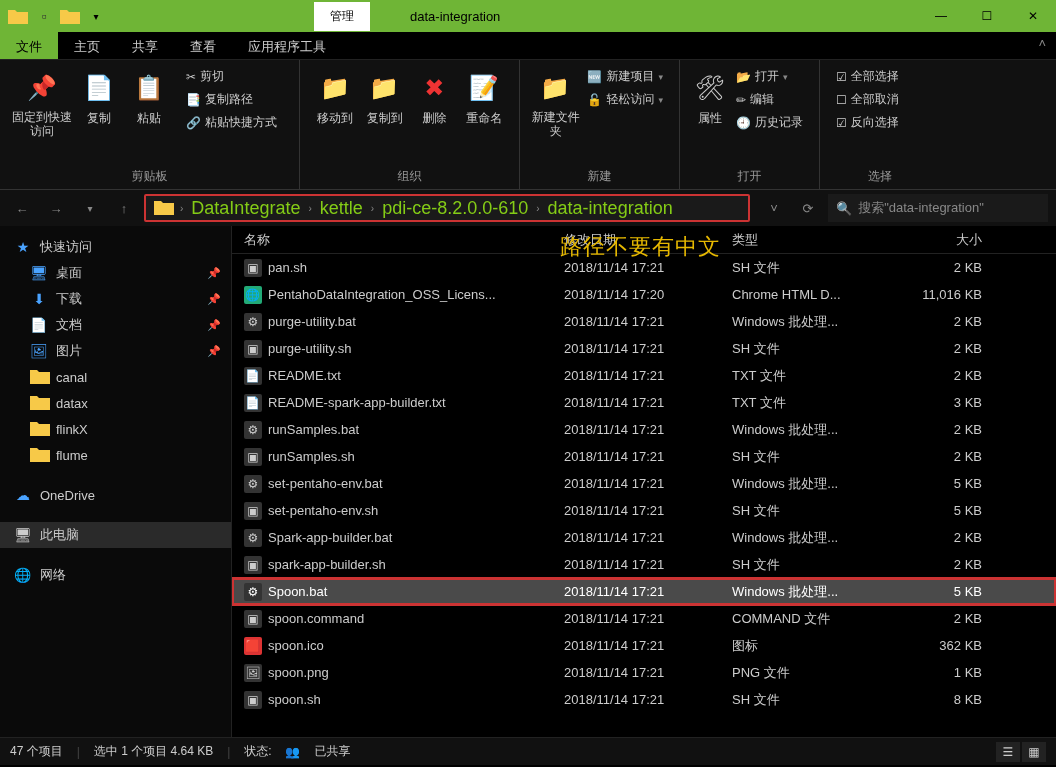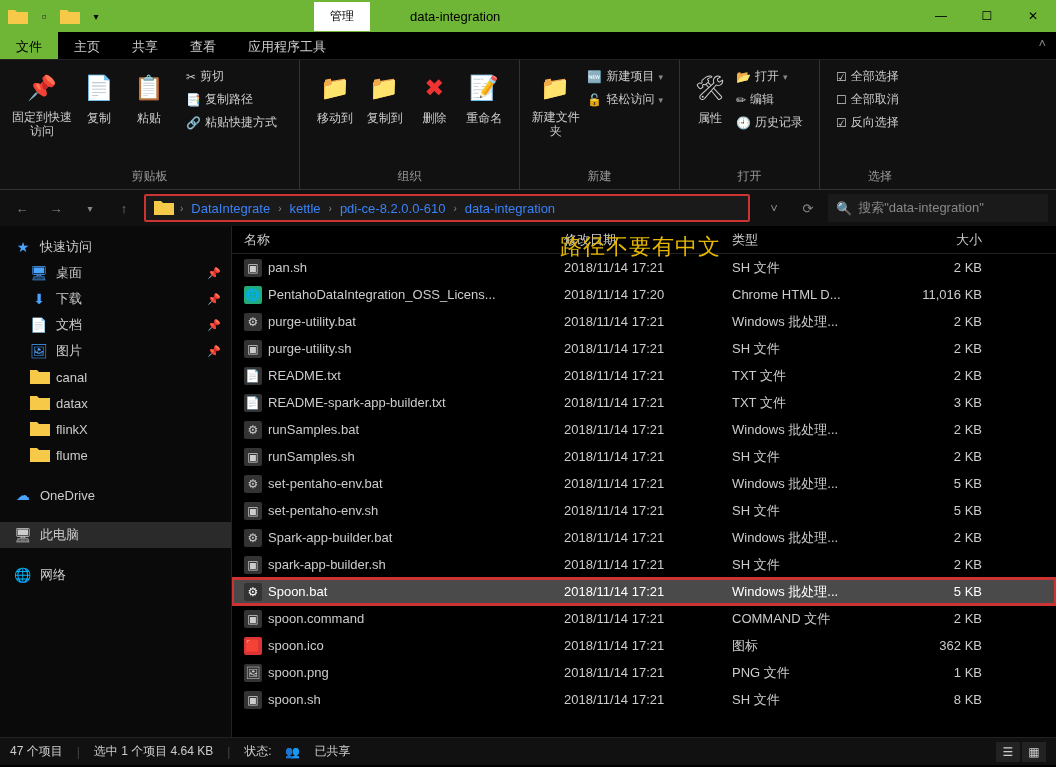--- a/index.html
+++ b/index.html
@@ -22,21 +22,21 @@
 .ribbon-row { display: flex; align-items: flex-start; flex: 1; }
 .ribbon-big { width: 50px; text-align: center; font-size: 12px; color: #ccc; }
 .ribbon-big .icon { width: 36px; height: 36px; margin: 4px auto; display: flex; align-items: center; justify-content: center; font-size: 24px; }
 .ribbon-small { font-size: 12px; color: #ccc; padding: 2px 6px; display: flex; align-items: center; gap: 4px; white-space: nowrap; }
 .ribbon-col { display: flex; flex-direction: column; gap: 2px; }
 .ribbon-label { text-align: center; font-size: 12px; color: #999; padding: 2px 0; }
 
 .navbar { height: 36px; background: #111; display: flex; align-items: center; padding: 4px 8px; gap: 6px; }
 .nav-btn { width: 28px; height: 28px; display: flex; align-items: center; justify-content: center; color: #888; border-radius: 2px; }
 .breadcrumb { flex: 1; height: 28px; background: #1a1a1a; border: 2px solid #c33; border-radius: 2px; display: flex; align-items: center; padding: 0 4px; gap: 2px; }
-.bc-item { padding: 2px 6px; color: #3b82f6; font-size: 13px; }
+.bc-item { padding: 2px 6px; color: #84cc16; font-size: 18px; }
 .bc-sep { color: #888; font-size: 10px; }
 .bc-dropdown { width: 28px; height: 28px; display: flex; align-items: center; justify-content: center; color: #888; margin-left: 4px; }
 .search-box { width: 220px; height: 28px; background: #1a1a1a; display: flex; align-items: center; padding: 0 8px; gap: 6px; color: #888; }
 
 .main { display: flex; height: 511px; }
 .sidebar { width: 232px; background: #0a0a0a; border-right: 1px solid #222; overflow-y: auto; padding: 8px 0; }
 .side-item { display: flex; align-items: center; padding: 4px 10px 4px 30px; gap: 8px; font-size: 13px; color: #ccc; height: 26px; }
 .side-item .icon { width: 18px; text-align: center; font-size: 14px; }
 .side-item .pin { margin-left: auto; color: #666; font-size: 11px; }
 .side-gap { height: 14px; }

